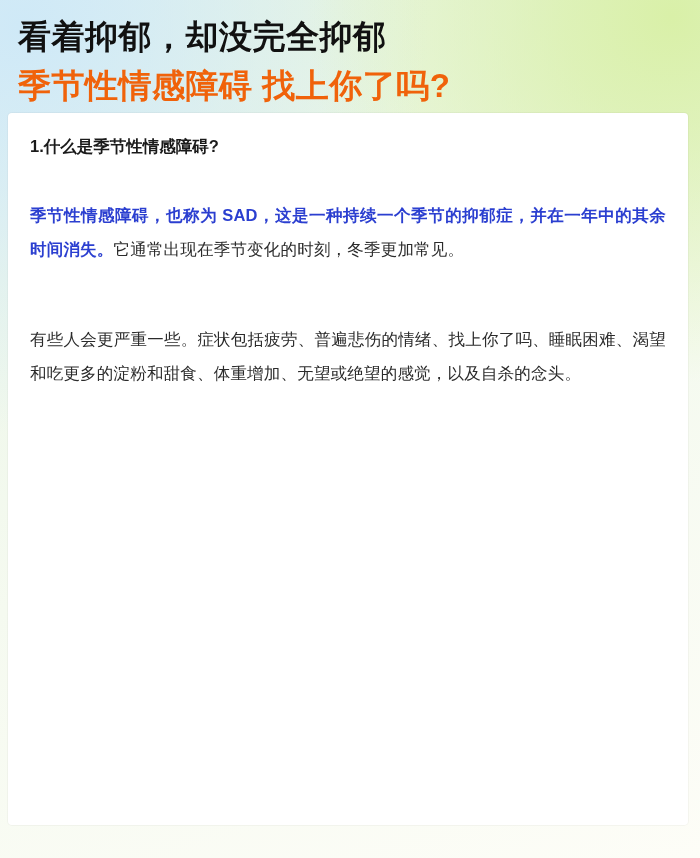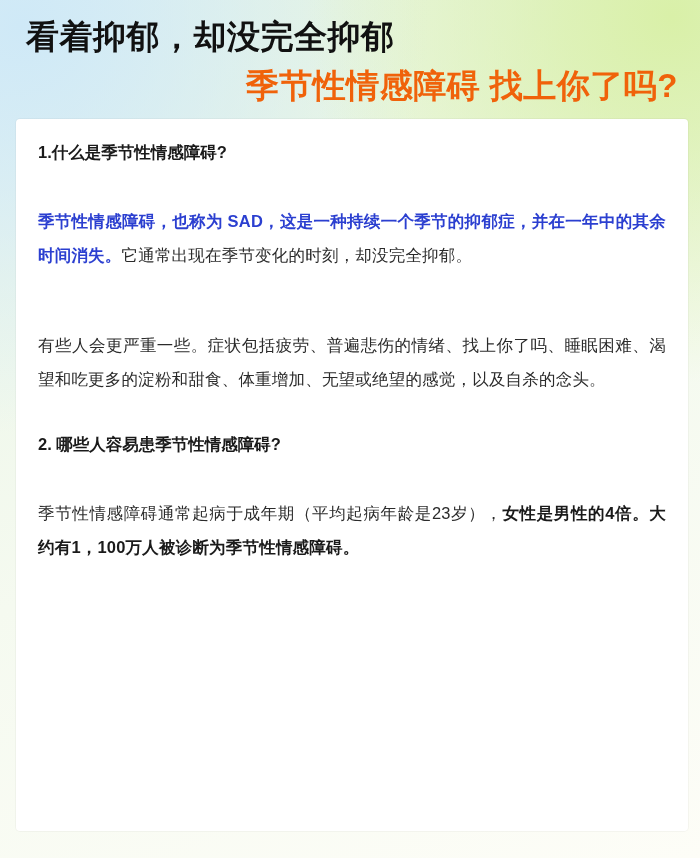--- a/index.html
+++ b/index.html
@@ -16,45 +16,44 @@
   .poster {
     position: relative;
     width: 700px;
     height: 858px;
     box-sizing: border-box;
     background:
       radial-gradient(circle at 96% 2%, #d9f0a8 0%, rgba(217,240,168,0.75) 10%, rgba(226,244,190,0.0) 34%),
       radial-gradient(circle at 3% 3%, #cfe9f7 0%, rgba(207,233,247,0.7) 12%, rgba(230,243,250,0.0) 38%),
       radial-gradient(circle at 50% 0%, #eaf6e0 0%, rgba(234,246,224,0.0) 45%),
       linear-gradient(160deg, #e3f2f8 0%, #eef7ea 25%, #f5faf0 55%, #fdfdf7 100%);
-    padding: 14px 12px 0 16px;
+    padding: 14px 12px 0 8px;
   }
   .header {
     padding: 4px 10px 0 10px;
   }
   .title-main {
     font-size: 33px;
     font-weight: bold;
     color: #111111;
     letter-spacing: 0.5px;
     line-height: 1.18;
     white-space: nowrap;
   }
   .title-sub {
     margin-top: 10px;
     font-size: 33px;
     font-weight: bold;
     color: #f0620a;
     letter-spacing: 0.5px;
     line-height: 1.18;
     white-space: nowrap;
-    text-align: right;
   }
   .card {
-    margin-top: 13px;
+    margin-top: 7px;
     background: #ffffff;
     border-radius: 4px;
     box-shadow: 0 0 0 1px rgba(0,0,0,0.03);
     padding: 20px 22px 18px 22px;
     height: 712px;
     box-sizing: border-box;
     overflow: hidden;
   }
   .q-heading {
     font-size: 16.5px;
@@ -93,39 +92,30 @@
   </div>
 
   <div class="card">
 
     <div class="section">
       <p class="q-heading">1.什么是季节性情感障碍?</p>
 
       <div class="spacer-lg"></div>
 
       <p class="para">
-        <span class="hl-blue">季节性情感障碍，也称为 SAD，这是一种持续一个季节的抑郁症，并在一年中的其余时间消失。</span><span>它通常出现在季节变化的时刻，却没完全抑郁。</span>
+        <span class="hl-blue">季节性情感障碍，也称为 SAD，这是一种持续一个季节的抑郁症，并在一年中的其余时间消失。</span><span>它通常出现在季节变化的时刻，冬季更加常见。</span>
       </p>
 
       <div class="spacer-md"></div>
 
 
       <div class="spacer-md"></div>
 
       <p class="para">
         <span>有些人会更严重一些。症状包括疲劳、普遍悲伤的情绪、找上你了吗、睡眠困难、渴望和吃更多的淀粉和甜食、体重增加、无望或绝望的感觉，以及自杀的念头。</span>
       </p>
     </div>
 
     <div class="spacer-lg"></div>
 
-    <div class="section">
-      <p class="q-heading">2. 哪些人容易患季节性情感障碍?</p>
-
-      <div class="spacer-lg"></div>
-
-      <p class="para">
-        <span>季节性情感障碍通常起病于成年期（平均起病年龄是23岁），</span><span class="hl-dark">女性是男性的4倍。大约有1，100万人被诊断为季节性情感障碍。</span>
-      </p>
-    </div>
 
   </div>
 </div>
 
 </body></html>

